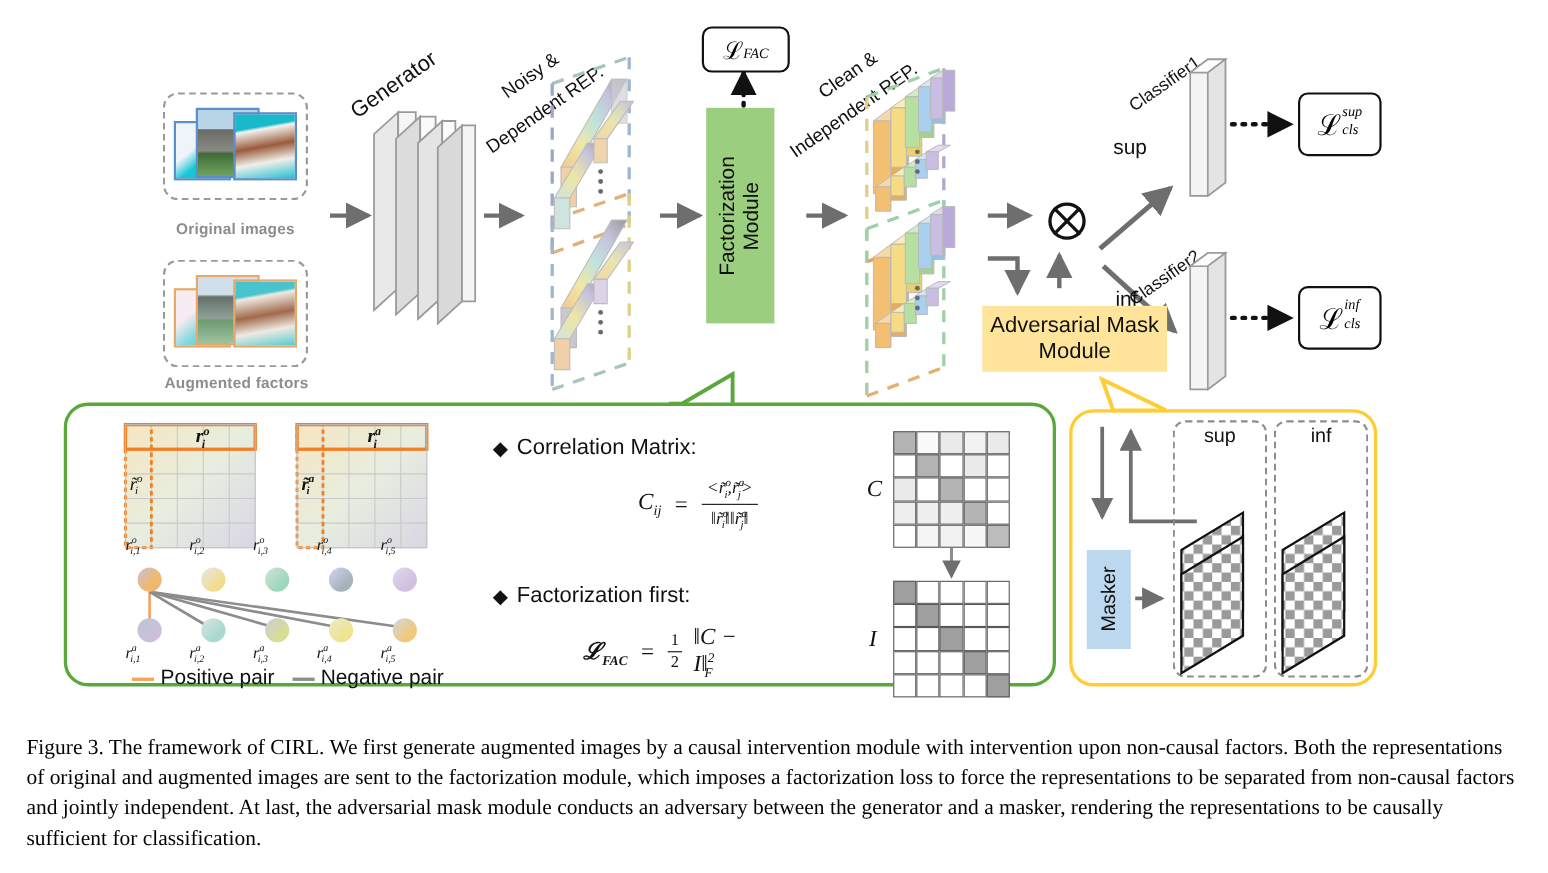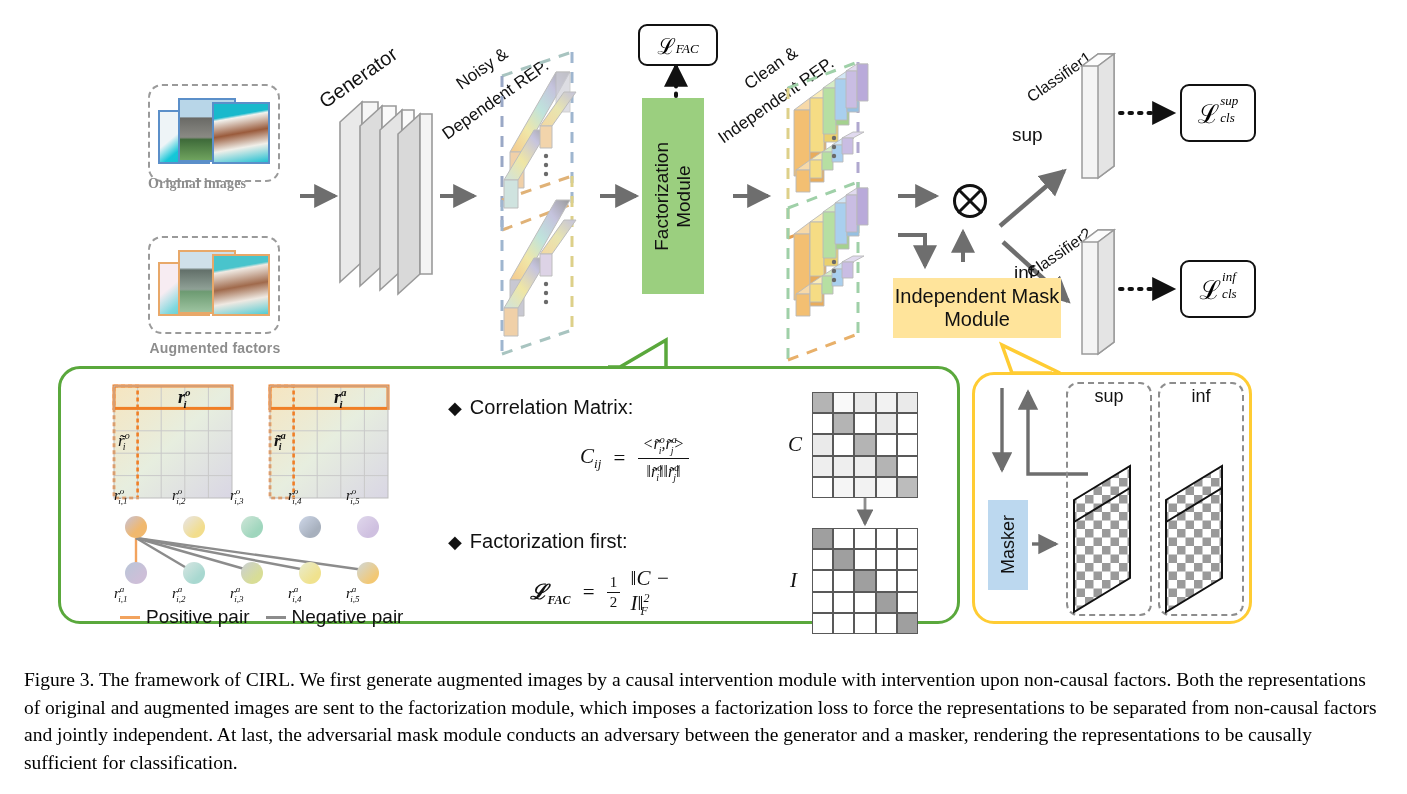--- a/index.html
+++ b/index.html
@@ -121,21 +121,21 @@
     </g>
   </svg>
 
   <div class="abs imgbox" style="left:148px;top:84px;">
     <div style="position:relative;width:100%;height:100%;">
       <div class="thumb b" style="left:8px;top:24px;width:52px;height:54px;background:linear-gradient(140deg,#eef4f7 40%,#16c7d8 60%,#0fb6c8 100%);"></div>
       <div class="thumb b" style="left:28px;top:12px;width:58px;height:64px;background:linear-gradient(180deg,#b8d6e8 0%,#b8d6e8 28%,#6a6a66 30%,#8a8a84 62%,#3f6b3a 66%,#6fa35e 100%);"></div>
       <div class="thumb b" style="left:62px;top:16px;width:58px;height:62px;background:linear-gradient(170deg,#19b9cc 0%,#19b9cc 22%,#f2f2ee 26%,#9a5b3c 50%,#f0efe9 72%,#1fc0d2 100%);"></div>
     </div>
   </div>
-  <div class="abs lbl" style="left:148px;top:176px;width:132px;font-family:Liberation Serif, serif;">Original images</div>
+  <div class="abs lbl" style="left:148px;top:200px;width:132px;text-align:center;">Original images</div>
 
   <div class="abs imgbox" style="left:148px;top:236px;">
     <div style="position:relative;width:100%;height:100%;">
       <div class="thumb o" style="left:8px;top:24px;width:52px;height:54px;background:linear-gradient(140deg,#f7ecf2 35%,#7fd8de 62%,#44c0b4 100%);"></div>
       <div class="thumb o" style="left:28px;top:12px;width:58px;height:64px;background:linear-gradient(180deg,#cfe0ea 0%,#cfe0ea 26%,#63706a 30%,#8fa096 62%,#6d9b72 66%,#9dc3a0 100%);"></div>
       <div class="thumb o" style="left:62px;top:16px;width:58px;height:62px;background:linear-gradient(170deg,#49c4cc 0%,#49c4cc 22%,#efe9e2 26%,#a06a4c 52%,#efe9e2 74%,#53cbd2 100%);"></div>
     </div>
   </div>
   <div class="abs lbl" style="left:142px;top:340px;width:146px;text-align:center;">Augmented factors</div>
 
@@ -337,21 +337,21 @@
       <line x1="5" y1="5" x2="29" y2="29" stroke="#111" stroke-width="3"></line>
       <line x1="29" y1="5" x2="5" y2="29" stroke="#111" stroke-width="3"></line>
     </svg>
   </div>
 
   <div class="abs" style="left:1012px;top:124px;font-size:19px;color:#111;">sup</div>
   <div class="abs" style="left:1014px;top:262px;font-size:19px;color:#111;">inf</div>
 
   <div class="abs yellow-mod modbox" style="left:893px;top:278px;width:168px;height:60px;">
     <div>
-      <span>Independent Mask</span><br>
+      <span>Adversarial Mask</span><br>
       <span>Module</span>
     </div>
   </div>
 
   <div class="abs" style="left:1028px;top:42px;width:100px;height:50px;">
     <div class="abs rot-n35" style="left:6px;top:46px;font-size:16px;color:#111;white-space:nowrap;">Classifier1</div>
   </div>
   <svg class="abs" style="left:1078px;top:48px;width:46px;height:136px;">
     <g stroke="#9a9a9a" stroke-width="1.5">
       <polygon points="4,18 20,6 36,6 36,118 20,130 4,130" fill="#f4f4f4"></polygon>

